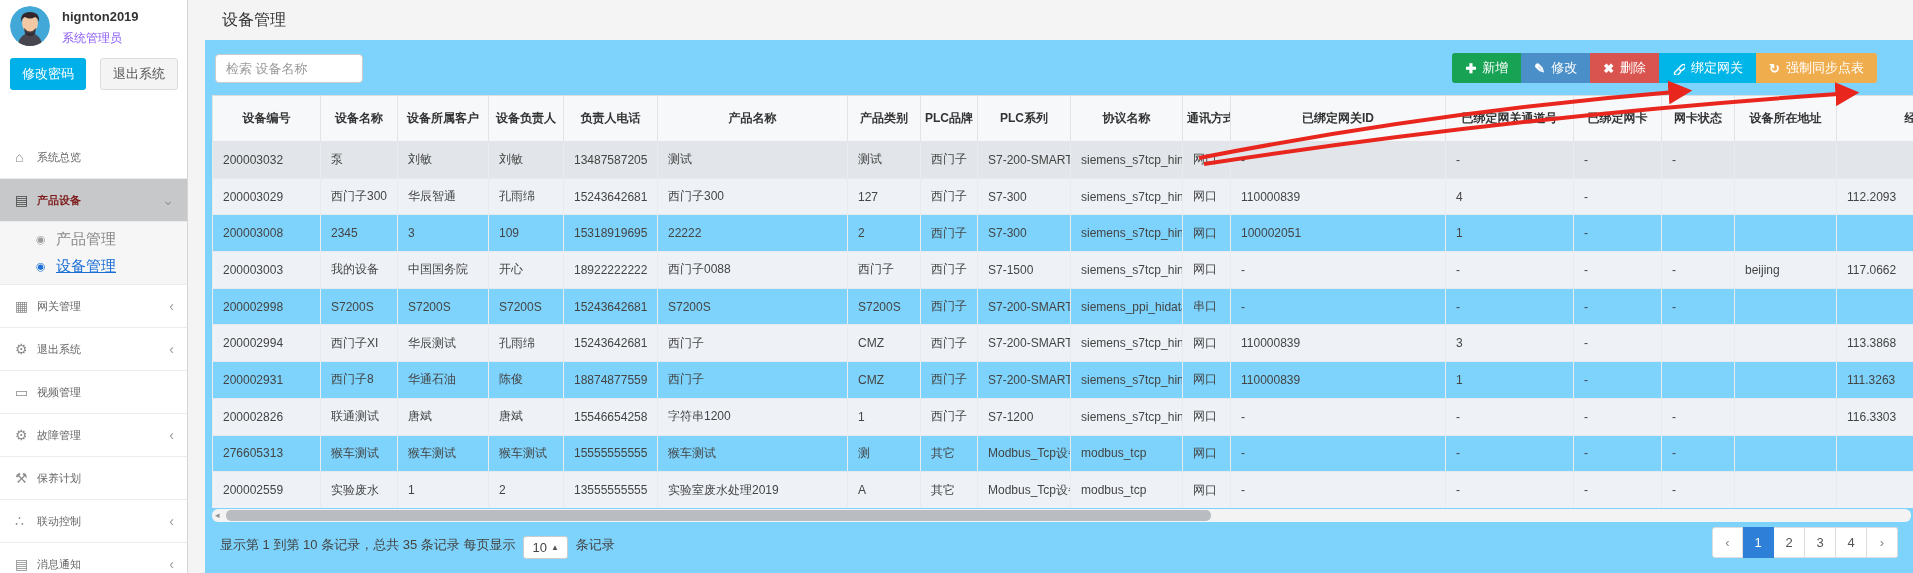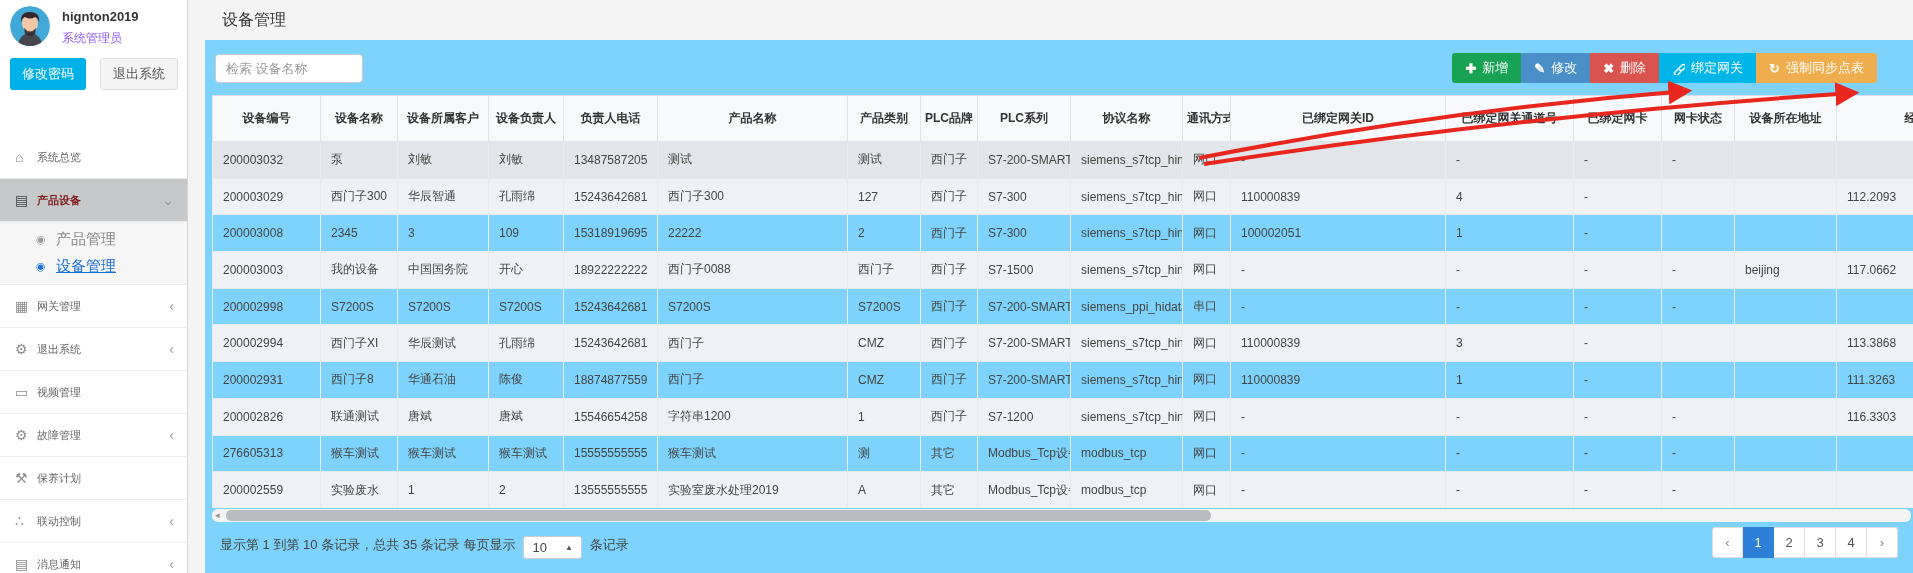--- a/index.html
+++ b/index.html
@@ -62,21 +62,21 @@
   tr.selected { background:#e2e5e9; }
 
   
   .hscroll { position:absolute; left:7px; right:2px; top:469px; height:13px; background:#f3f3f3; border-radius:6px; }
   .hscroll .arrow { position:absolute; left:3px; top:0; font-size:9px; color:#8f8f8f; line-height:13px; }
   .hthumb { position:absolute; left:14px; top:1px; width:985px; height:11px; background:#b9bcc0; border-radius:5px; cursor:pointer; }
 
   
   .footerbar { position:absolute; left:15px; right:15px; top:487px; height:36px; }
   .pg-summary { position:absolute; left:0; top:9px; font-size:13px; color:#444; display:flex; gap:8px; }
-  .psize { border:1px solid #ccc; border-radius:3px; padding:3px 8px; display:inline-flex; align-items:center; gap:18px;
+  .psize { border:1px solid #ccc; border-radius:3px; padding:3px 8px; display:inline-flex; align-items:center; gap:4px;
     color:#444; cursor:pointer; background:#fff; }
   .psize .caret { font-size:8px; color:#555; }
   .pagination { position:absolute; right:0; top:0; display:flex; }
   .pbtn { min-width:31px; height:31px; border:1px solid #ddd; border-left:none; background:#fff; color:#555;
     font-size:13px; display:flex; align-items:center; justify-content:center; cursor:pointer; padding:0 10px; }
   .pbtn:first-child { border-left:1px solid #ddd; border-radius:3px 0 0 3px; color:#888; }
   .pbtn:last-child { border-radius:0 3px 3px 0; color:#888; }
   .pbtn.active { background:#2d7fd8; border-color:#2d7fd8; color:#fff; }
 
   

